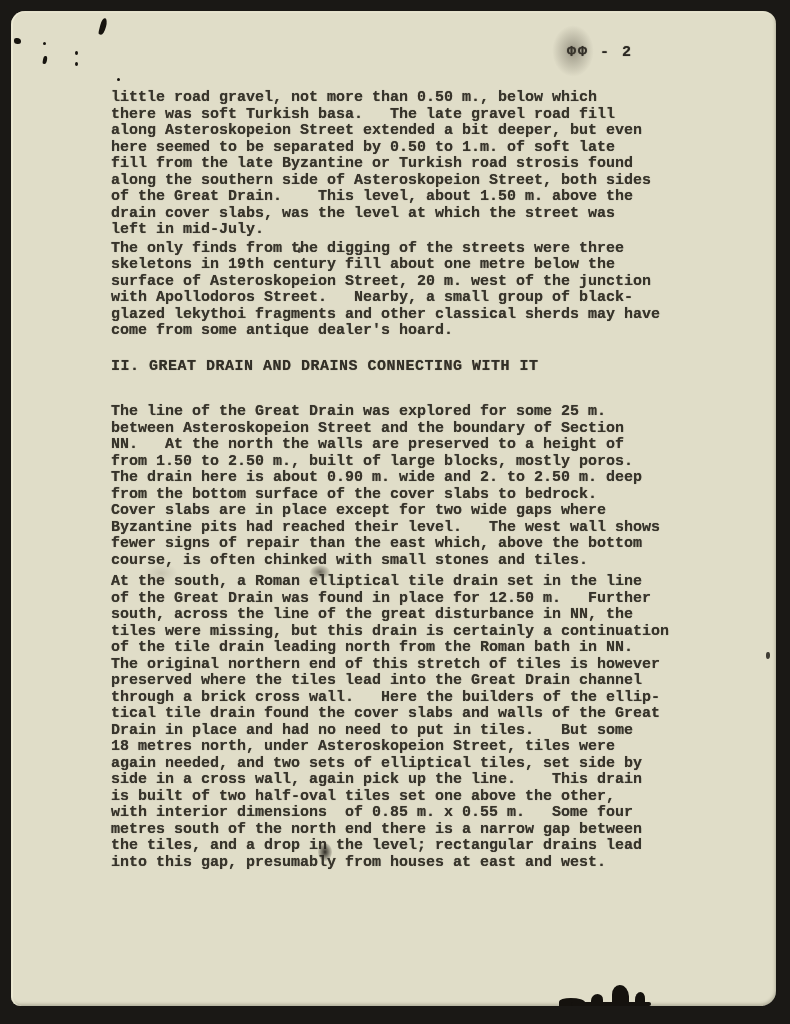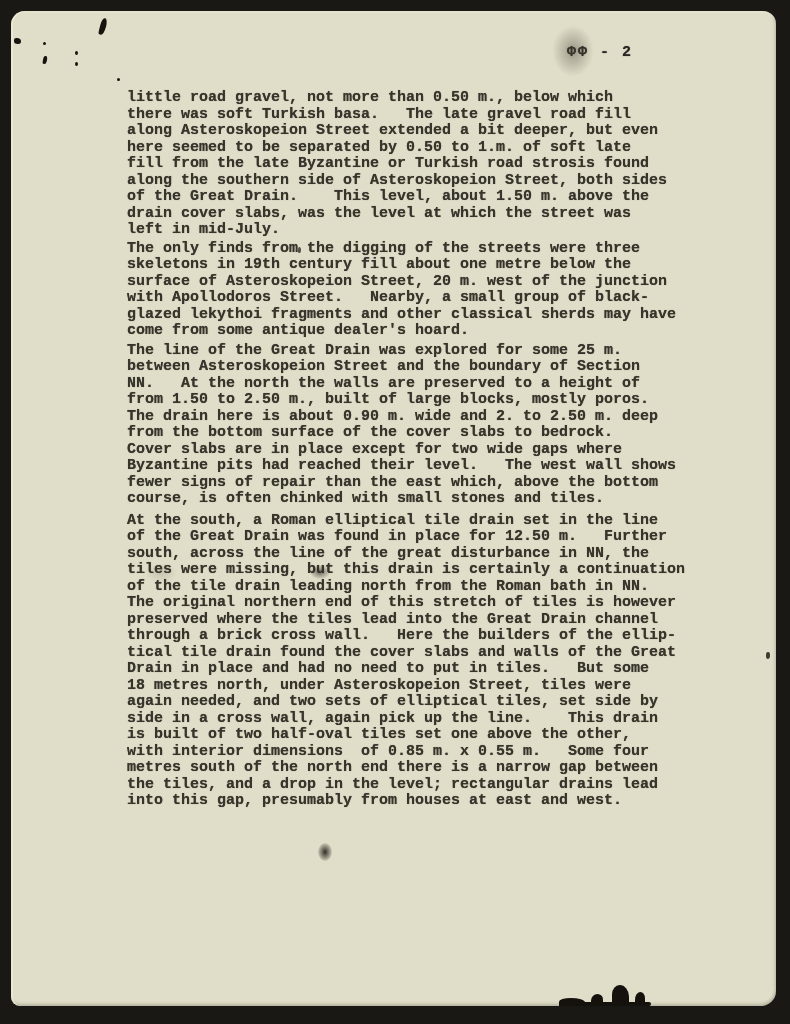--- a/index.html
+++ b/index.html
@@ -23,36 +23,36 @@
   .page-number{
     position:absolute;
     left:556px;top:33px;
     font-size:15px;font-weight:bold;
     letter-spacing:2px;
     color:#2b2823;
     text-shadow:0 0 1px rgba(40,36,28,0.7);
   }
   .body-text{
     position:absolute;
-    left:116px;top:79px;
+    left:100px;top:79px;
     width:600px;
   }
   .para,.heading{
     margin:0;
     white-space:pre;
     font-family:"Liberation Mono","DejaVu Sans Mono",monospace;
     font-size:15px;
     line-height:16.5px;
     font-weight:bold;
     color:#37342b;
     text-shadow:0 0 0.7px rgba(45,42,32,0.75);
   }
   .gap-para{margin-top:2px;}
   .heading{margin-top:19px;letter-spacing:0.5px;color:#322f27;}
-  .gap-after-heading{margin-top:3px;}
+  .gap-after-heading{margin-top:29px;}
   .gap-small{margin-top:5px;}
 
   
   .speck{position:absolute;background:#17140f;border-radius:50%;}
   .sp1{left:89px;top:7px;width:6px;height:17px;border-radius:60% 60% 70% 30%;transform:rotate(14deg);}
   .sp2{left:3px;top:27px;width:7px;height:6px;border-radius:40% 70% 50% 60%;}
   .sp3{left:32px;top:31px;width:3px;height:3px;}
   .sp4{left:32px;top:45px;width:4px;height:8px;border-radius:60% 60% 70% 30%;transform:rotate(10deg);}
   .sp5{left:64px;top:40px;width:3px;height:4px;}
   .sp6{left:64px;top:51px;width:3px;height:4px;}
@@ -90,20 +90,21 @@
 along the southern side of Asteroskopeion Street, both sides
 of the Great Drain.    This level, about 1.50 m. above the
 drain cover slabs, was the level at which the street was
 left in mid-July.</p>
     <p class="para gap-para">The only finds from the digging of the streets were three
 skeletons in 19th century fill about one metre below the
 surface of Asteroskopeion Street, 20 m. west of the junction
 with Apollodoros Street.   Nearby, a small group of black-
 glazed lekythoi fragments and other classical sherds may have
 come from some antique dealer's hoard.</p>
+    <h2 class="heading">II. GREAT DRAIN AND DRAINS CONNECTING WITH IT</h2>
     <p class="para gap-after-heading">The line of the Great Drain was explored for some 25 m.
 between Asteroskopeion Street and the boundary of Section
 NN.   At the north the walls are preserved to a height of
 from 1.50 to 2.50 m., built of large blocks, mostly poros.
 The drain here is about 0.90 m. wide and 2. to 2.50 m. deep
 from the bottom surface of the cover slabs to bedrock.
 Cover slabs are in place except for two wide gaps where
 Byzantine pits had reached their level.   The west wall shows
 fewer signs of repair than the east which, above the bottom
 course, is often chinked with small stones and tiles.</p>

